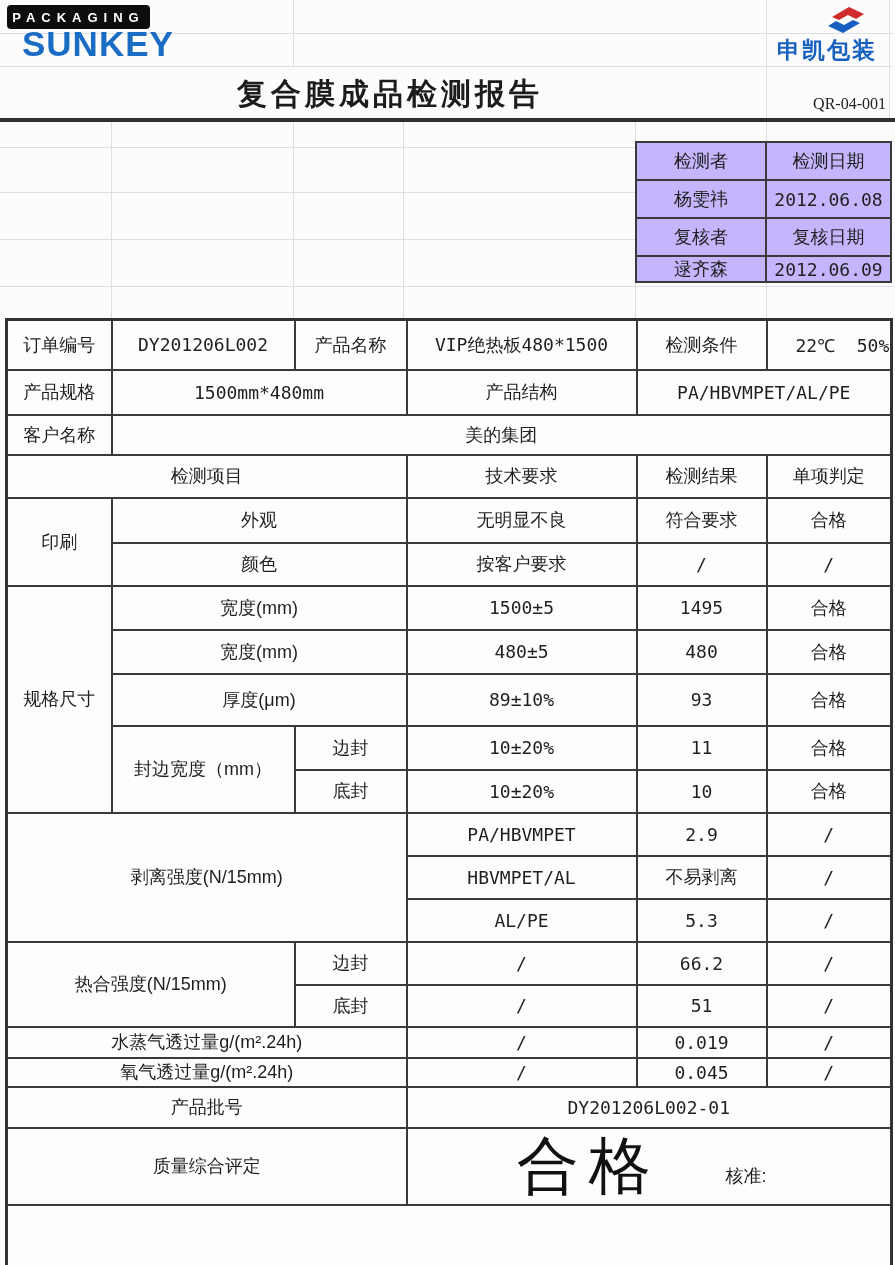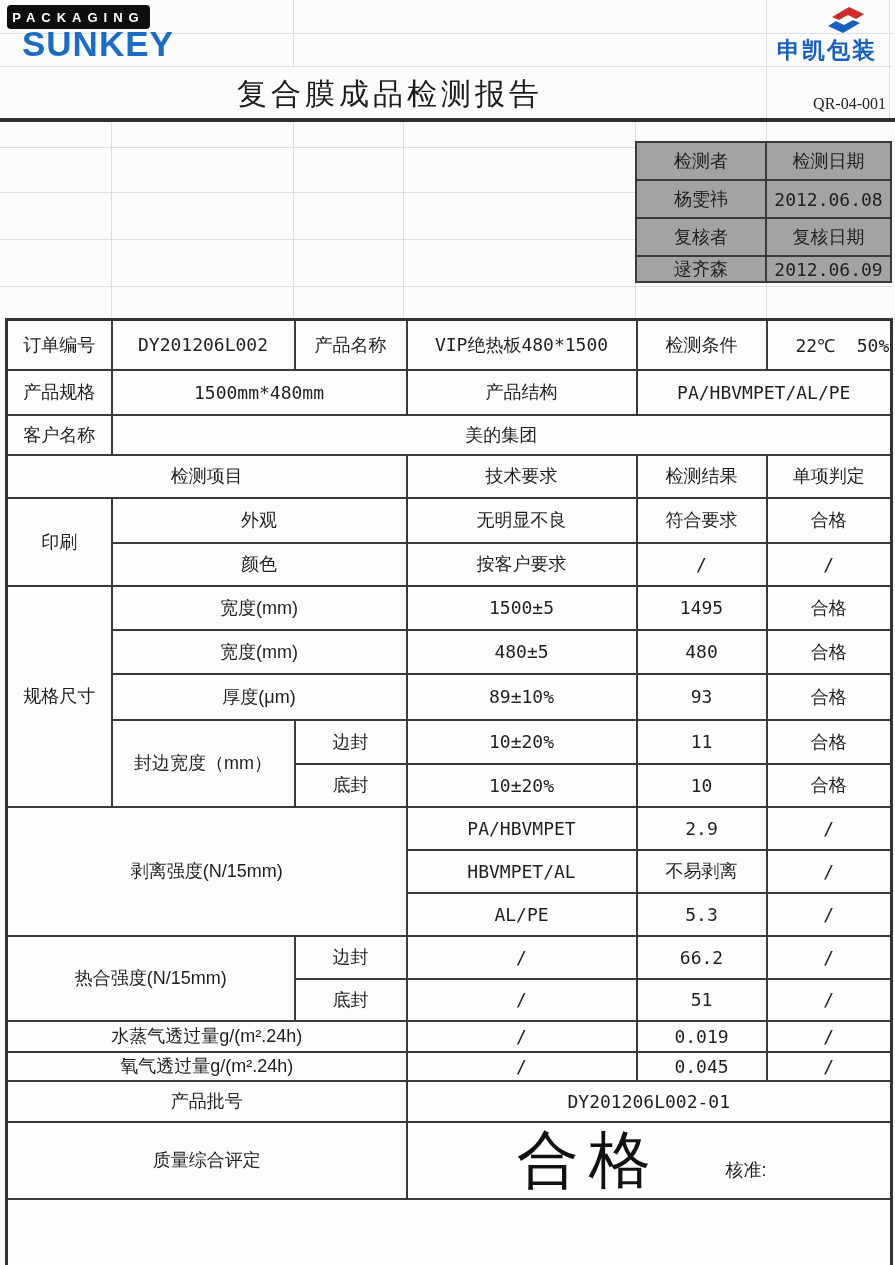--- a/index.html
+++ b/index.html
@@ -26,33 +26,33 @@
   }
   .cn-logo-mark { position:absolute; left:822px; top:4px; width:48px; height:32px; z-index:3; }
   .cn-logo-text {
     position:absolute; right:8px; top:35px; width:120px; text-align:center; z-index:3;
     font-size:23px; font-weight:bold; letter-spacing:2px; color:#1560c0;
   }
 
   
   .title {
     position:absolute; left:190px; top:74px; width:400px; text-align:center; z-index:3;
-    font-size:30px; letter-spacing:4px; font-weight:400; color:#1c1c1c;
+    font-size:30px; letter-spacing:4px; font-weight:700; color:#1c1c1c;
   }
   .doc-no {
     position:absolute; right:9px; top:95px; z-index:3;
     font-size:16px; font-family:"Liberation Serif","DejaVu Serif",serif; color:#222;margin-left:20px;
   }
   .title-rule { position:absolute; left:0; top:118px; width:895px; height:4px; background:#2f2f2f; z-index:2; }
 
   
   table { border-collapse:collapse; table-layout:fixed; z-index:4; }
   td { border:2px solid #3a3a3a; text-align:center; vertical-align:middle; padding:0;
        font-size:18px; color:#1f1f1f; overflow:hidden; }
-  .infotbl { position:absolute; left:635px; top:141px; width:255px; background:#a3a3a3; border:2px solid #333; }
+  .infotbl { position:absolute; left:635px; top:141px; width:255px; background:#c4b5fd; border:2px solid #333; }
   .maintbl { position:absolute; left:5px; top:318px; width:885px; background:#fdfdfd; border:3px solid #333; }
   .mono { font-family:"DejaVu Sans Mono","Liberation Mono",monospace; }
   .pre  { white-space:pre;padding-left:28px; }
   .eval-cell { position:relative; }
   .eval-big {
     position:absolute; left:0; right:120px; top:0; bottom:0;
     display:flex; align-items:center; justify-content:center;
     font-size:62px; letter-spacing:10px; color:#111;
     font-family:"Liberation Serif","DejaVu Serif",serif;
   }
@@ -177,21 +177,21 @@
       <td class="mono">1500±5</td>
       <td class="mono">1495</td>
       <td>合格</td>
     </tr>
     <tr style="height:44px">
       <td colspan="2">宽度(mm)</td>
       <td class="mono">480±5</td>
       <td class="mono">480</td>
       <td>合格</td>
     </tr>
-    <tr style="height:46px">
+    <tr style="height:52px">
       <td colspan="2">厚度(μm)</td>
       <td class="mono">89±10%</td>
       <td class="mono">93</td>
       <td>合格</td>
     </tr>
     <tr style="height:44px">
       <td rowspan="2">封边宽度（mm）</td>
       <td>边封</td>
       <td class="mono">10±20%</td>
       <td class="mono">11</td>

